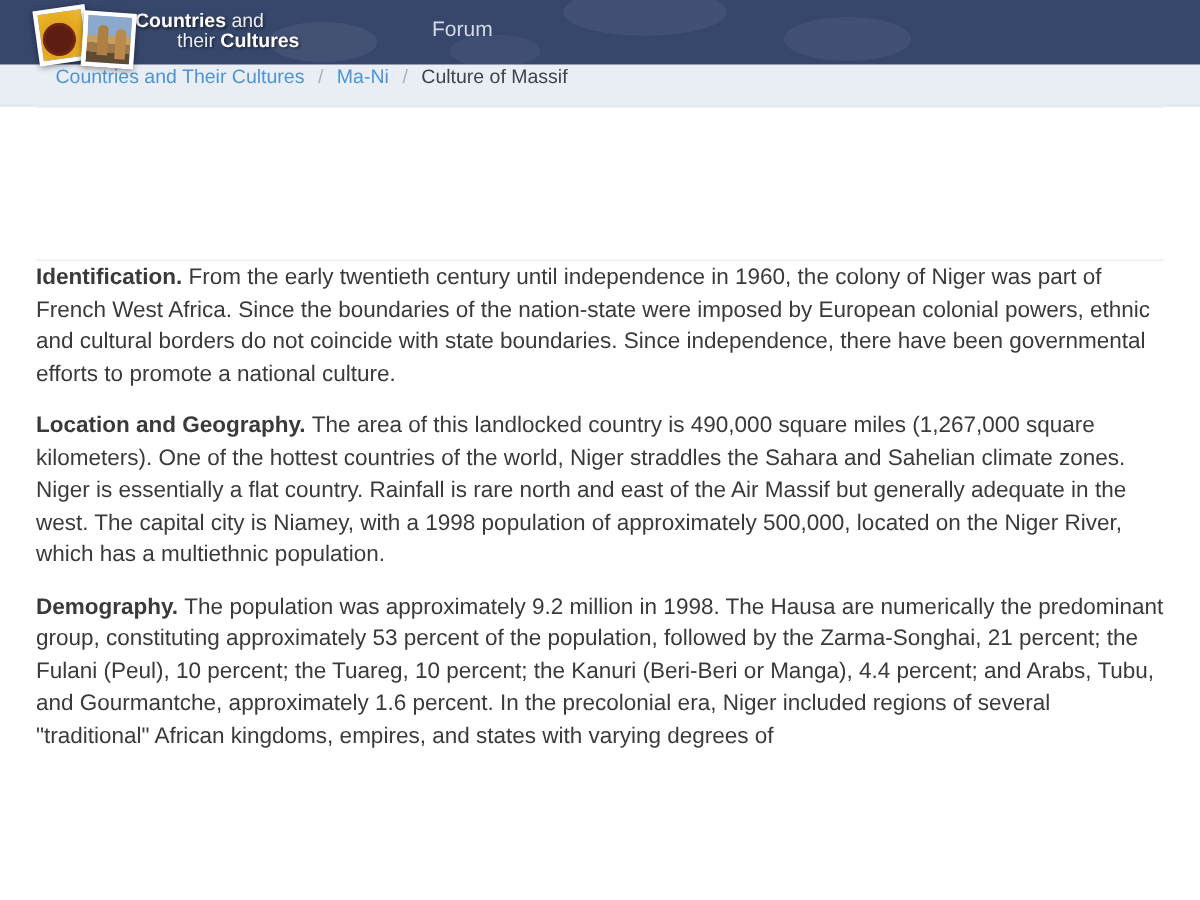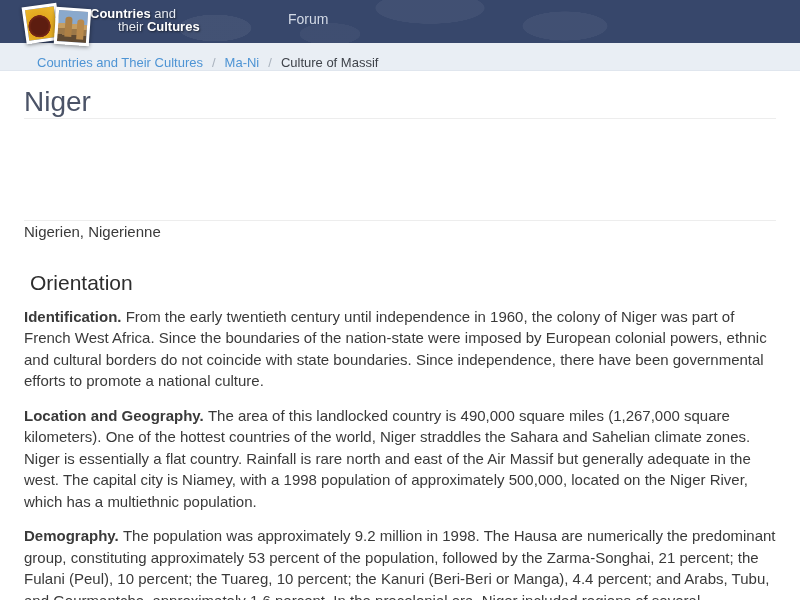--- a/index.html
+++ b/index.html
@@ -37,21 +37,21 @@
 
   .search-box { position: absolute; right: 33px; top: 7px; display: flex; height: 22px; }
   .search-input { width: 84px; height: 22px; border: none; border-radius: 3px 0 0 3px; padding: 0 8px;
     font-size: 11px; font-family: "Liberation Sans", sans-serif; color: #555; outline: none; }
   .search-input::placeholder { color: #9aa0a6; }
   .search-btn { width: 26px; height: 22px; background: #3a76b4; border: none; border-radius: 0 3px 3px 0;
     display: flex; align-items: center; justify-content: center; cursor: pointer; }
 
   
   .breadcrumb { height: 28px; background: #e9eef4; border-bottom: 1px solid #e0e6ee;
-    display: flex; align-items: flex-end; padding-left: 37px; font-size: 13px; }
+    display: flex; align-items: flex-start; padding-left: 37px; font-size: 13px; }
   .breadcrumb a { color: #4e94d4; text-decoration: none; cursor: pointer; }
   .breadcrumb .sep { color: #a9b2bd; margin: 0 9px; }
   .breadcrumb .current { color: #3f434a; }
 
   
   main { padding: 0 24px; }
   h1.page-title { margin-top: 14px; font-size: 28px; font-weight: 400; color: #4b5367; line-height: 33px; }
   hr.rule { border: none; border-top: 1px solid #ededed; margin: 0; }
   .rule-top { margin-top: 56px; }
   .ad-space { height: 101px; }
@@ -78,24 +78,21 @@
 
 <nav class="breadcrumb">
   <a href="#">Countries and Their Cultures</a>
   <span class="sep">/</span>
   <a href="#">Ma-Ni</a>
   <span class="sep">/</span>
   <span class="current">Culture of Massif</span>
 </nav>
 
 <main>
-  <h1 class="page-title">Niger</h1>
   <hr class="rule rule-top">
   <div class="ad-space"></div>
   <hr class="rule">
   <div id="content-sections">
-      <p class="body-para">Nigerien, Nigerienne</p>
-      <h2 class="section-heading">Orientation</h2>
       <p class="body-para"><span class="lead">Identification. </span>From the early twentieth century until independence in 1960, the colony of Niger was part of French West Africa. Since the boundaries of the nation-state were imposed by European colonial powers, ethnic and cultural borders do not coincide with state boundaries. Since independence, there have been governmental efforts to promote a national culture.</p>
       <p class="body-para"><span class="lead">Location and Geography. </span>The area of this landlocked country is 490,000 square miles (1,267,000 square kilometers). One of the hottest countries of the world, Niger straddles the Sahara and Sahelian climate zones. Niger is essentially a flat country. Rainfall is rare north and east of the Air Massif but generally adequate in the west. The capital city is Niamey, with a 1998 population of approximately 500,000, located on the Niger River, which has a multiethnic population.</p>
       <p class="body-para"><span class="lead">Demography. </span>The population was approximately 9.2 million in 1998. The Hausa are numerically the predominant group, constituting approximately 53 percent of the population, followed by the Zarma-Songhai, 21 percent; the Fulani (Peul), 10 percent; the Tuareg, 10 percent; the Kanuri (Beri-Beri or Manga), 4.4 percent; and Arabs, Tubu, and Gourmantche, approximately 1.6 percent. In the precolonial era, Niger included regions of several "traditional" African kingdoms, empires, and states with varying degrees of</p>
     </div>
 </main>
 
 </body></html>

